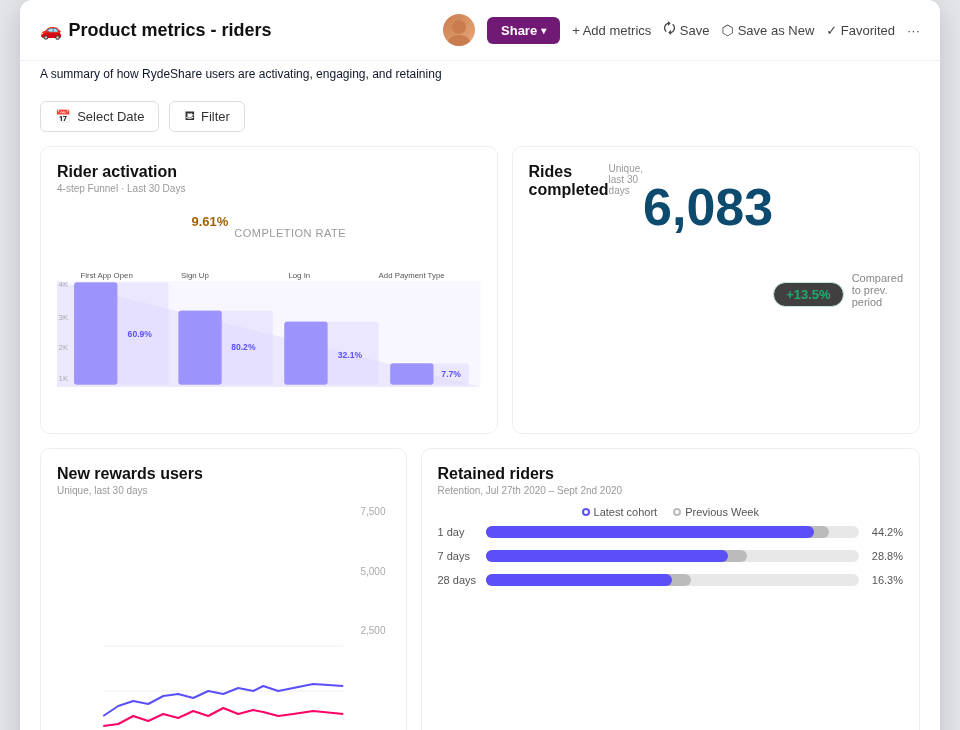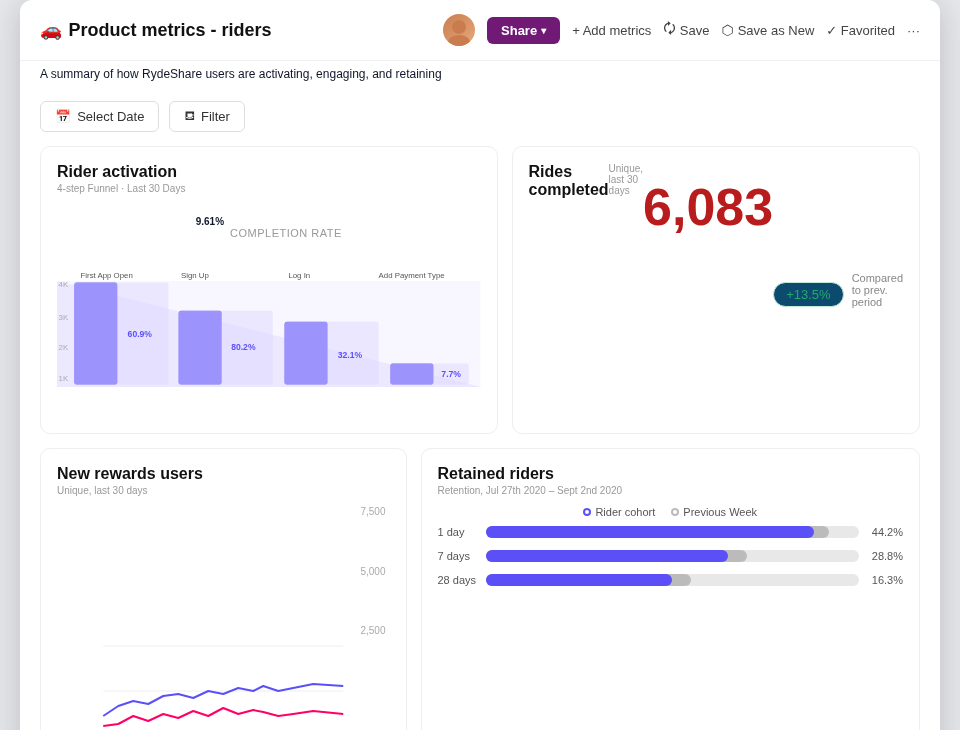--- a/index.html
+++ b/index.html
@@ -63,31 +63,31 @@
     .top-row { display: flex; gap: 14px; }
     .card { background: #fff; border: 1.5px solid #eee; border-radius: 10px; padding: 16px; }
     .card-title { font-size: 16px; font-weight: 700; color: #111; margin-bottom: 2px; }
     .card-subtitle { font-size: 10px; color: #999; margin-bottom: 10px; }
     
     .activation-card { flex: 2.1; }
     .completion-rate-label {
       text-align: center; font-size: 11px; color: #777; margin-bottom: 8px;
       display: flex; align-items: center; justify-content: center; gap: 6px;
     }
-    .completion-rate-pct { font-size: 10px; font-weight: 700; color: #0f172a; }
+    .completion-rate-pct { font-size: 13px; font-weight: 700; color: #a16207; }
     .completion-rate-text { font-size: 11px; color: #999; text-transform: uppercase; letter-spacing: 0.5px; margin-top: 23px; }
     .funnel-chart { position: relative; height: 170px; }
     
     .rides-card { flex: 1; display: flex; }
-    .rides-number { font-size: 52px; font-weight: 800; color: #b91c1c; text-align: center; line-height: 1.1; margin: 16px 0 4px; }
+    .rides-number { font-size: 52px; font-weight: 800; color: #0c4a6e; text-align: center; line-height: 1.1; margin: 16px 0 4px; }
     .rides-label { text-align: center; font-size: 12px; color: #999; margin-bottom: 16px; }
     .rides-badge-row { display: flex; align-items: center; justify-content: center; gap: 8px; }
     .rides-badge {
-      background: #0c4a6e; color: #22aa6e; border: 1.5px solid #c3ecd8;
-      border-radius: 20px; padding: 4px 12px; font-size: 13px; font-weight: 400; margin-top: 9px;
+      background: #404040; color: #22aa6e; border: 1.5px solid #c3ecd8;
+      border-radius: 20px; padding: 4px 12px; font-size: 13px; font-weight: 700; margin-top: 9px;
     }
     .rides-compare { font-size: 11px; color: #888; }
     
     .bottom-row { display: flex; gap: 14px; justify-content: space-between; }
     .rewards-card { flex: 1; }
     .retained-card { flex: 1.4; }
     
     .legend { display: flex; align-items: center; justify-content: center; gap: 16px; margin-bottom: 8px; }
     .legend-item { display: flex; align-items: center; gap: 4px; font-size: 11px; color: #555; }
     .legend-dot { width: 8px; height: 8px; border-radius: 50%; border: 2px solid; }
@@ -254,21 +254,21 @@
           <span>Sept 02</span>
         </div>
       </div>
 
       <div class="card retained-card">
         <div class="card-title">Retained riders</div>
         <div class="card-subtitle">Retention, Jul 27th 2020 – Sept 2nd 2020</div>
         <div class="legend">
           <div class="legend-item">
             <span class="legend-dot legend-dot-purple"></span>
-            <span>Rider cohort</span>
+            <span>Latest cohort</span>
           </div>
           <div class="legend-item">
             <span class="legend-dot legend-dot-gray"></span>
             <span>Previous Week</span>
           </div>
         </div>
         <div class="bar-chart-rows">
 
           <div class="bar-row">
             <span class="bar-label">1 day</span>

